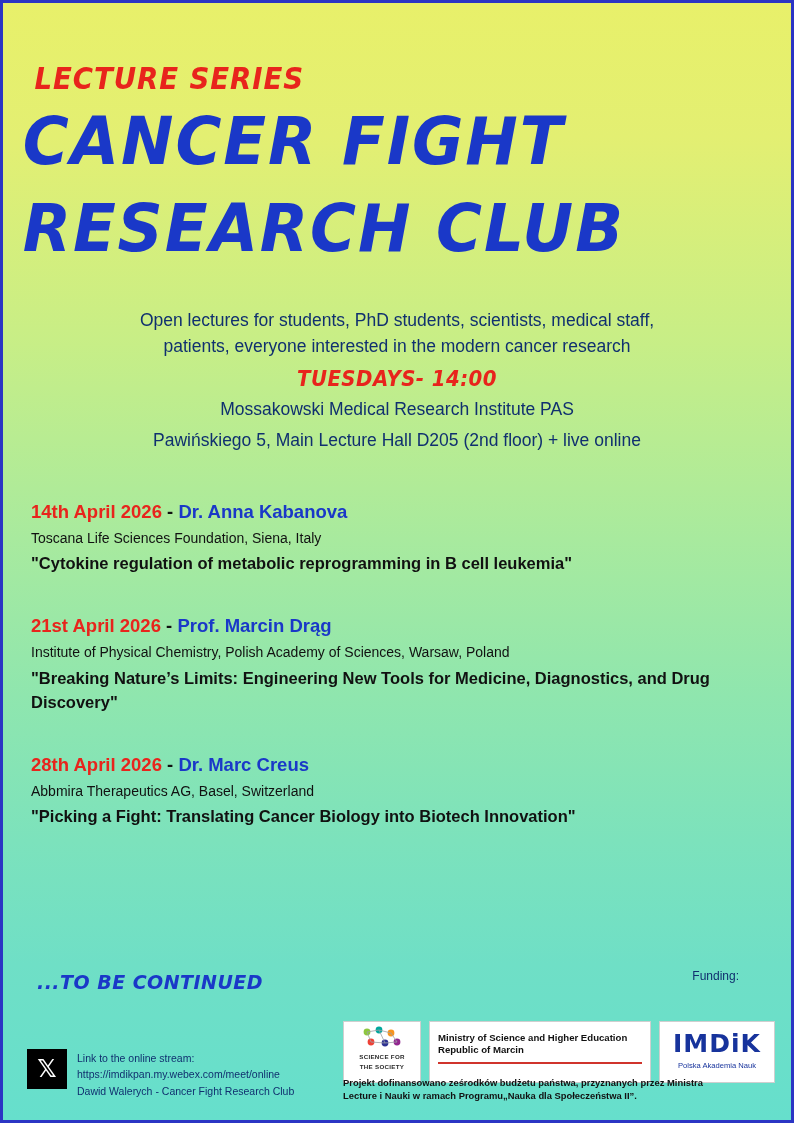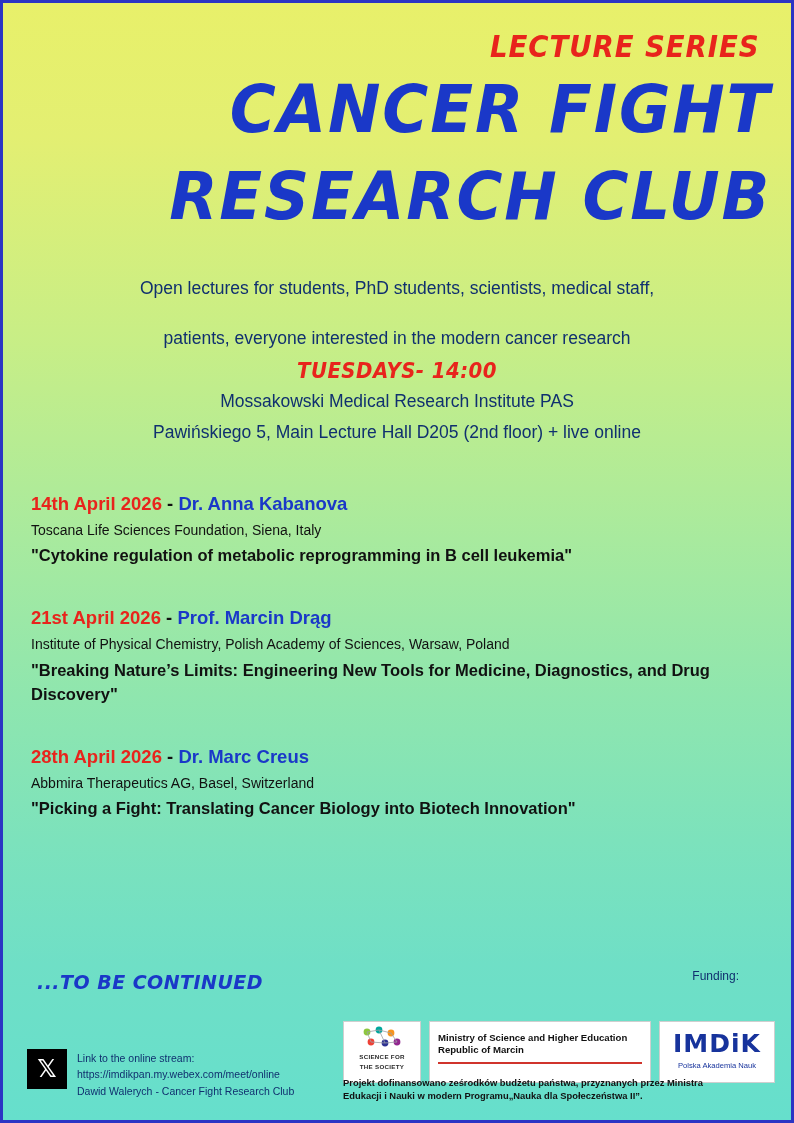--- a/index.html
+++ b/index.html
@@ -17,22 +17,23 @@
     width: 794px;
     height: 1123px;
     box-sizing: border-box;
     border: 3px solid #2b35c4;
     background: linear-gradient(to bottom, #e8f06a 0%, #e3ef72 12%, #c8ee86 30%, #a8ea9e 48%, #8fe6ae 62%, #7ce2bc 75%, #6fdfc6 86%, #66dfcc 100%);
     overflow: hidden;
   }
 
   
   .header {
-    text-align: right;
+    text-align: left;
     padding-top: 26px;
+    margin-top: 32px;
   }
   .lecture-series {
     font-family: "DejaVu Sans", sans-serif;
     font-weight: bold;
     font-style: italic;
     color: #e8241c;
     font-size: 30px;
     letter-spacing: 1px;
     transform: scaleX(0.92);
   }
@@ -53,21 +54,20 @@
   
   .intro {
     text-align: center;
     color: #0f2f6e;
     margin-top: 34px;
   }
   .intro .lead {
     font-size: 17.5px;
     line-height: 1.45;
     color: #10306f;
-    margin-top: 24px;
   }
   .intro .time {
     font-family: "DejaVu Sans", sans-serif;
     font-weight: bold;
     font-style: italic;
     color: #e8241c;
     font-size: 21px;
     margin-top: 8px;
     letter-spacing: 0.5px;
     transform: scaleX(0.94);
@@ -339,21 +339,21 @@
 
     <div class="logo-box logo-imdik">
       <div class="imdik-word">IMDiK</div>
       <div class="imdik-sub">Polska Akademia Nauk</div>
     </div>
 
   </div>
 
   <div class="funding-note">
     <div>Projekt dofinansowano ześrodków budżetu państwa, przyznanych przez Ministra</div>
-    <div>Edukacji i Nauki w modern Programu„Nauka dla Społeczeństwa II”.</div>
+    <div>Lecture i Nauki w ramach Programu„Nauka dla Społeczeństwa II”.</div>
   </div>
 
   <div class="stream">
     <div class="x-logo">𝕏</div>
     <div class="stream-text">
       <div>Link to the online stream:</div>
       <div>https://imdikpan.my.webex.com/meet/online</div>
       <div>Dawid Walerych - Cancer Fight Research Club</div>
     </div>
   </div>

